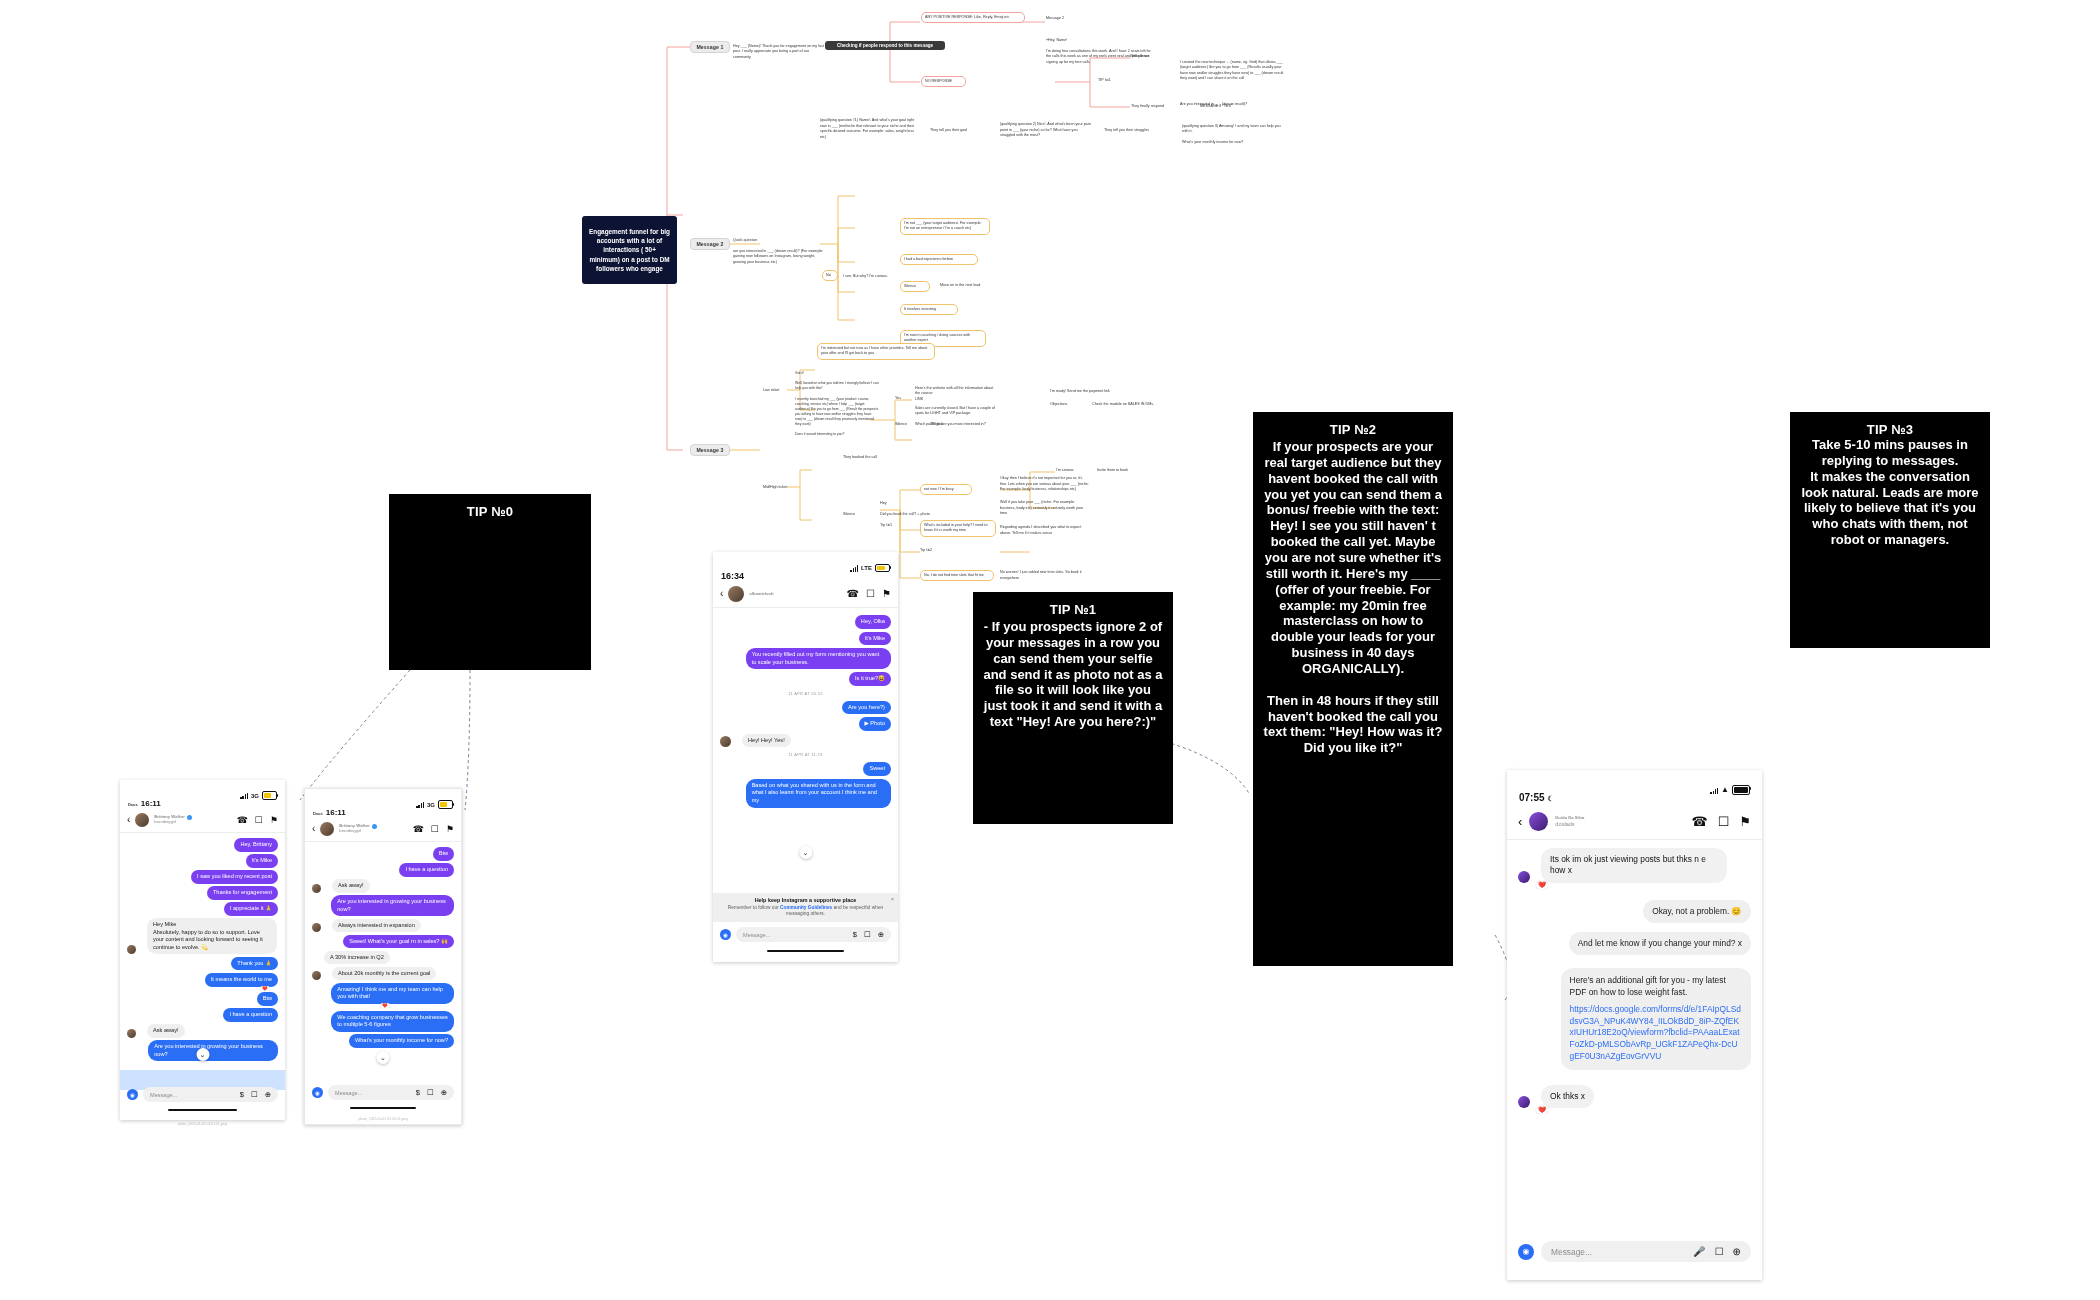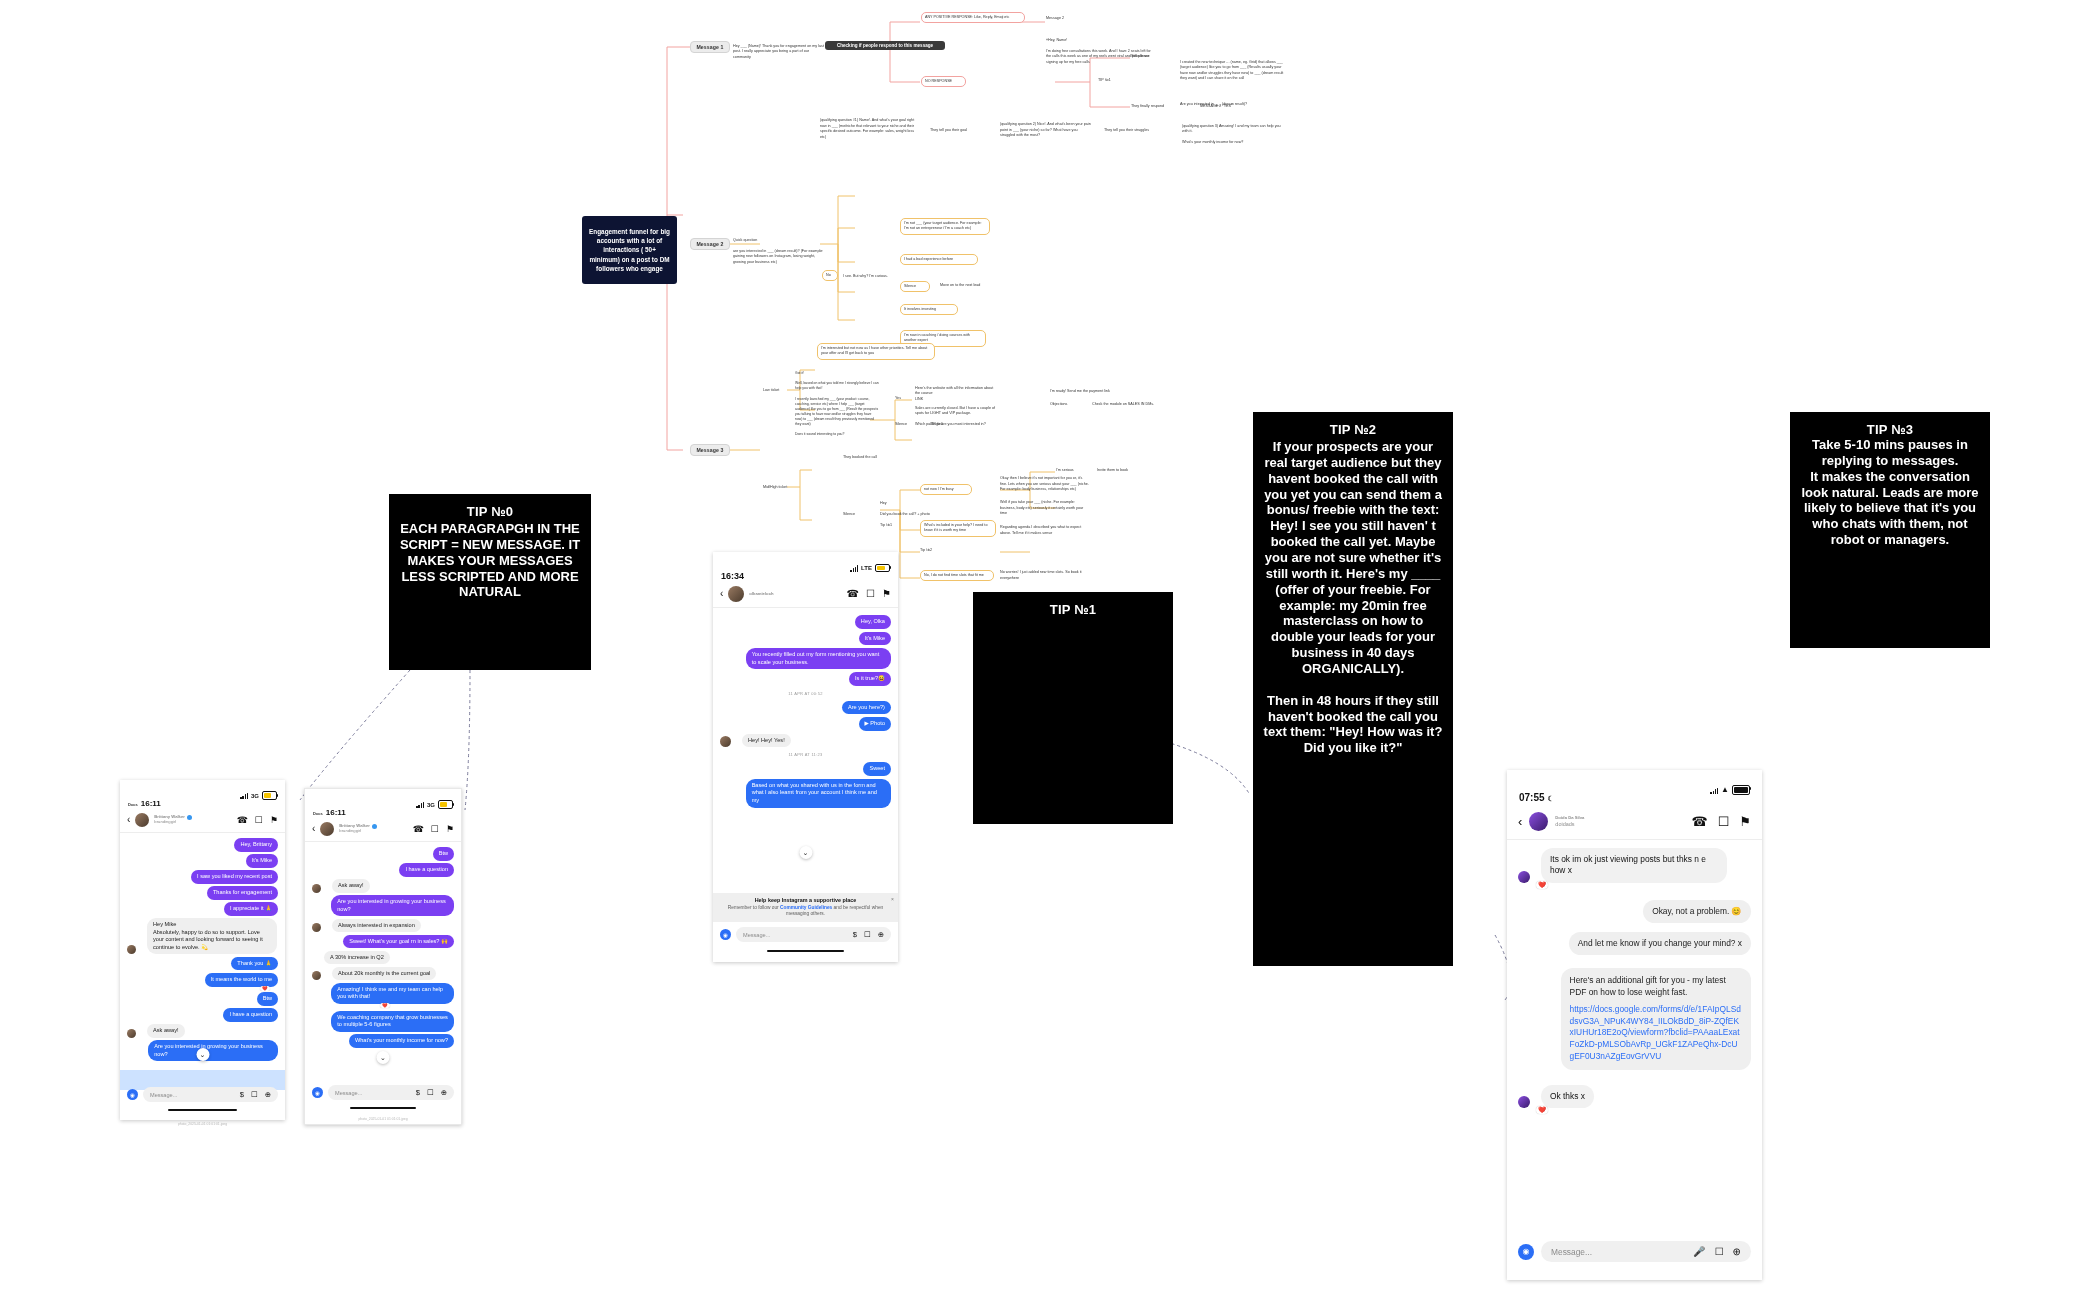--- a/index.html
+++ b/index.html
@@ -279,25 +279,25 @@
     <span>Regarding agenda I described you what to expect above. Tell me if it makes sense</span></div>
   <div class="node plain" style="left:920px;top:548px;width:24px;">
     <span>Tip №2</span></div>
   <div class="node boxy" style="left:920px;top:570px;width:74px;">
     <span>No, I do not find time slots that fit me</span></div>
   <div class="node plain" style="left:1000px;top:570px;width:82px;">
     <span>No worries! I just added new time slots. So book it everywhere</span></div>
 
   <div class="tip" style="left:389px;top:494px;width:202px;height:176px;">
     <div class="t-title">TIP №0</div>
-    <div class="t-body">EACH PARAGRAPGH IN THE SCRIPT = NEW MESSAGE. IT MAKES YOUR MESSAGES LESS SCRIPTED AND MORE NATURAL</div>
   </div>
 
   <div class="tip" style="left:973px;top:592px;width:200px;height:232px;">
     <div class="t-title">TIP №1</div>
+    <div class="t-body">- If you prospects ignore 2 of your messages in a row you can send them your selfie and send it as photo not as a file so it will look like you just took it and send it with a text "Hey! Are you here?:)"</div>
   </div>
 
   <div class="tip" style="left:1253px;top:412px;width:200px;height:554px;padding:10px 8px;">
     <div class="t-title">TIP №2</div>
     <div class="t-body">If your prospects are your real target audience but they havent booked the call with you yet you can send them a bonus/ freebie with the text: Hey! I see you still haven' t booked the call yet. Maybe you are not sure whether it's still worth it. Here's my ____ (offer of your freebie. For example: my 20min free masterclass on how to double your leads for your business in 40 days ORGANICALLY).
 
 Then in 48 hours if they still haven't booked the call you text them: "Hey! How was it? Did you like it?"</div>
   </div>
 
   <div class="tip t3" style="left:1790px;top:412px;width:200px;height:236px;">

